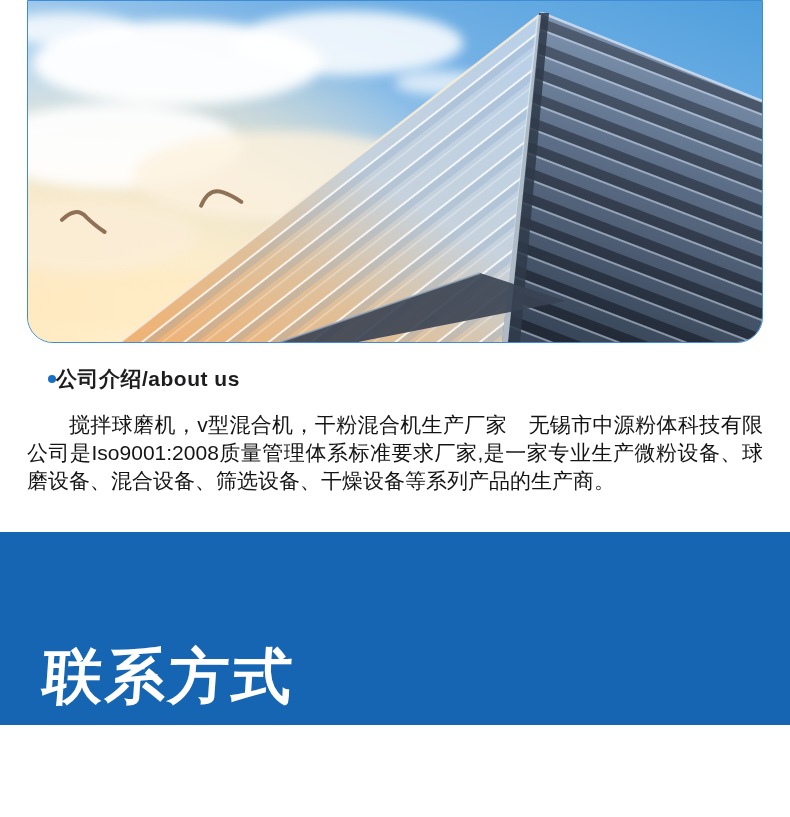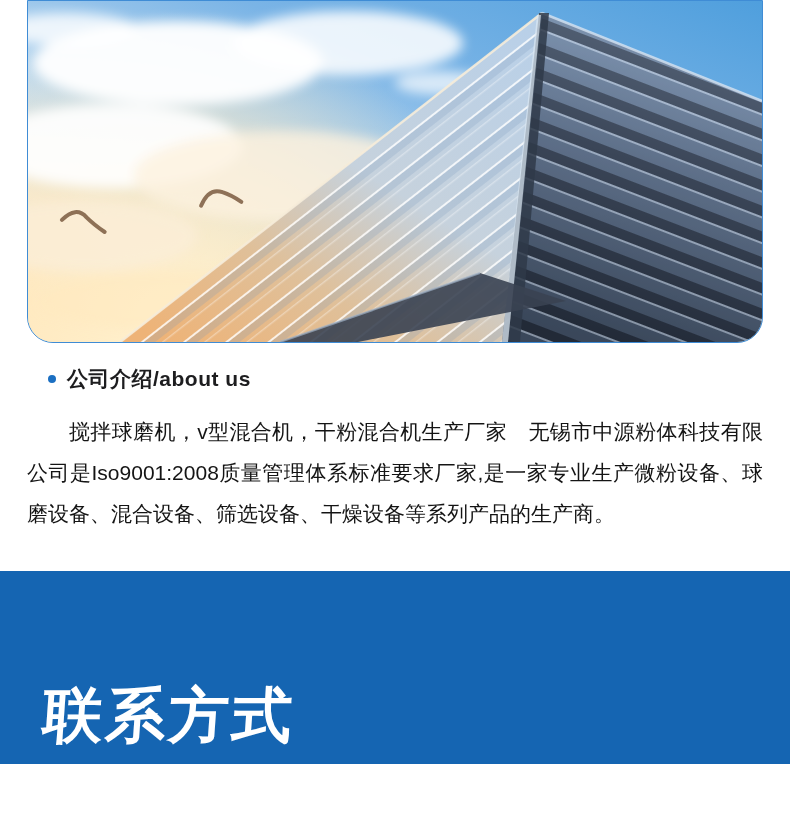--- a/index.html
+++ b/index.html
@@ -20,35 +20,35 @@
     overflow: hidden;
     position: relative;
     background: #7ab4e6;
   }
   .hero svg { display: block; width: 100%; height: 100%; }
 
   
   .about-title-row {
     margin: 21px 0 0 48px;
     height: 30px;
-    display: flex; align-items: center; gap: 11px;
+    display: flex; align-items: center; 
   }
   .bullet-dot {
     width: 8px; height: 8px; border-radius: 50%;
     background: #1b6fc2; flex: 0 0 auto;
   }
   .about-title {
     font-size: 21px; font-weight: 600; color: #1d1d1f;
     letter-spacing: 0.5px;
   }
 
   
   .about-text {
     margin: 17px 27px 0 27px;
-    font-size: 21px; line-height: 41px; color: #141414;
+    font-size: 21px; line-height: 28px; color: #141414;
     text-align: justify;
   }
   .about-text p { margin: 0; text-indent: 2em; }
 
   
   .contact-band {
     margin-top: 37px;
     width: 790px; height: 193px;
     background: #1565b2;
     position: relative;

